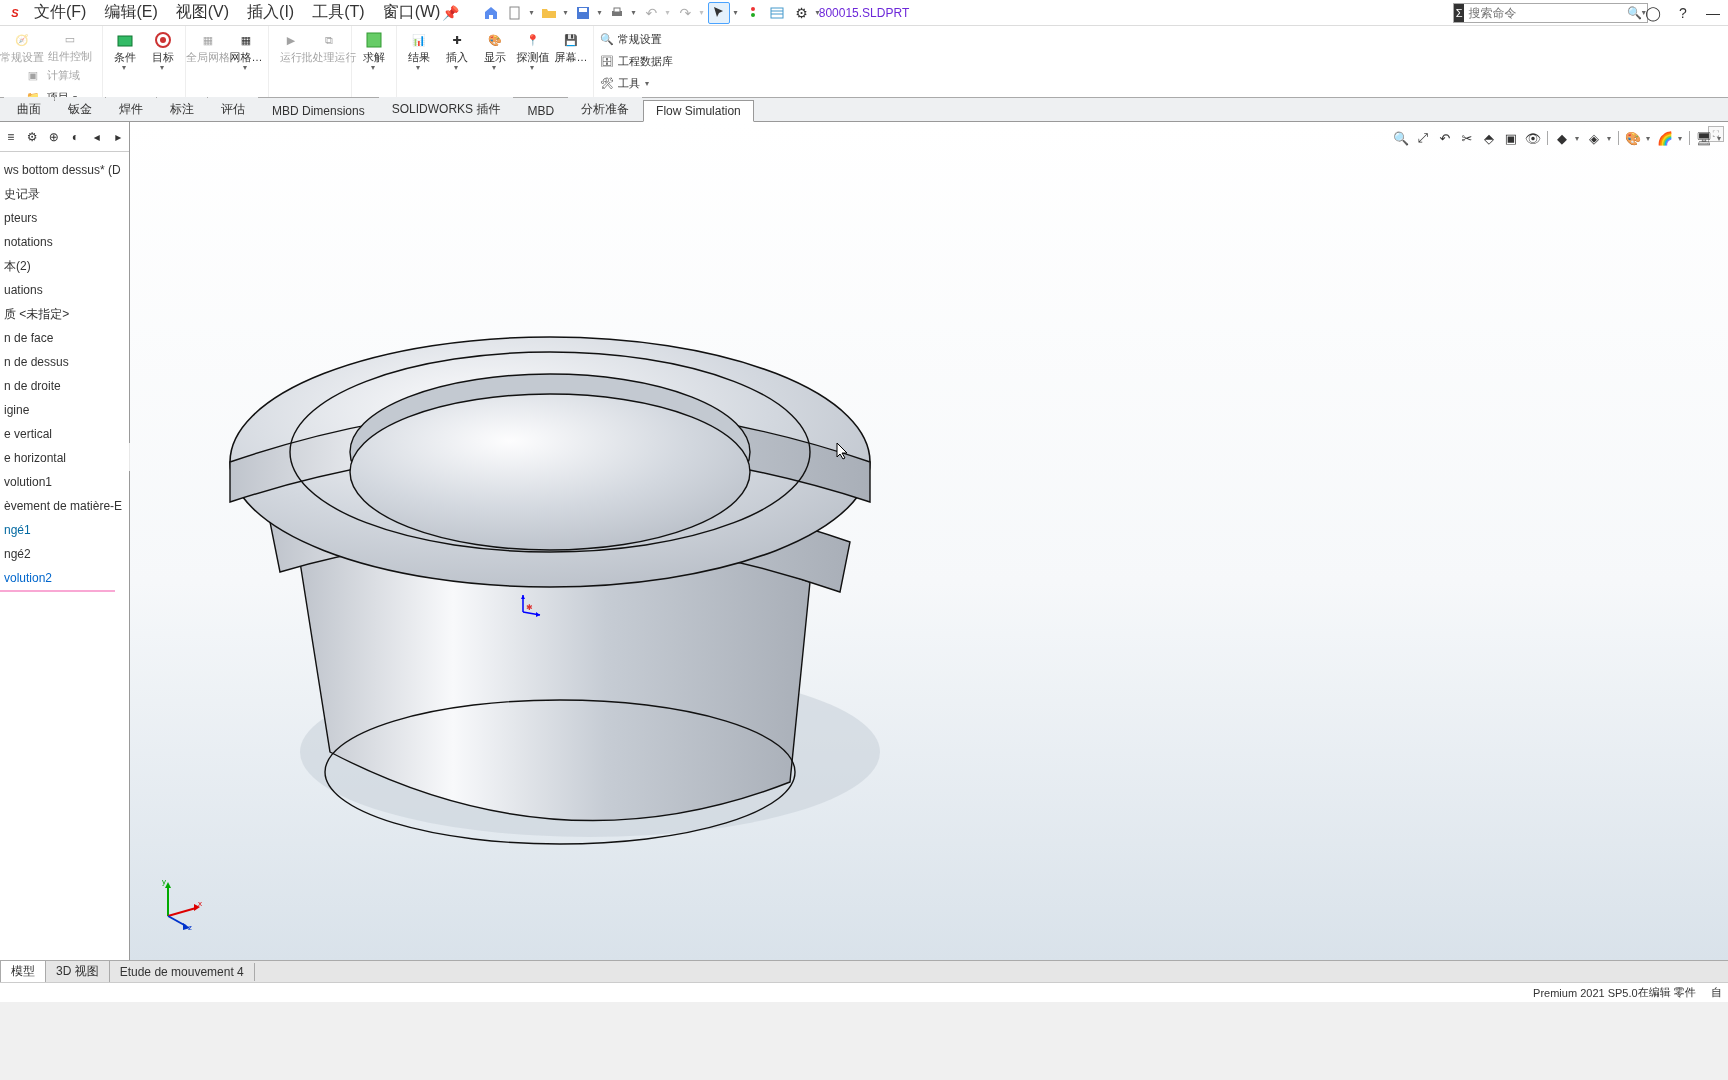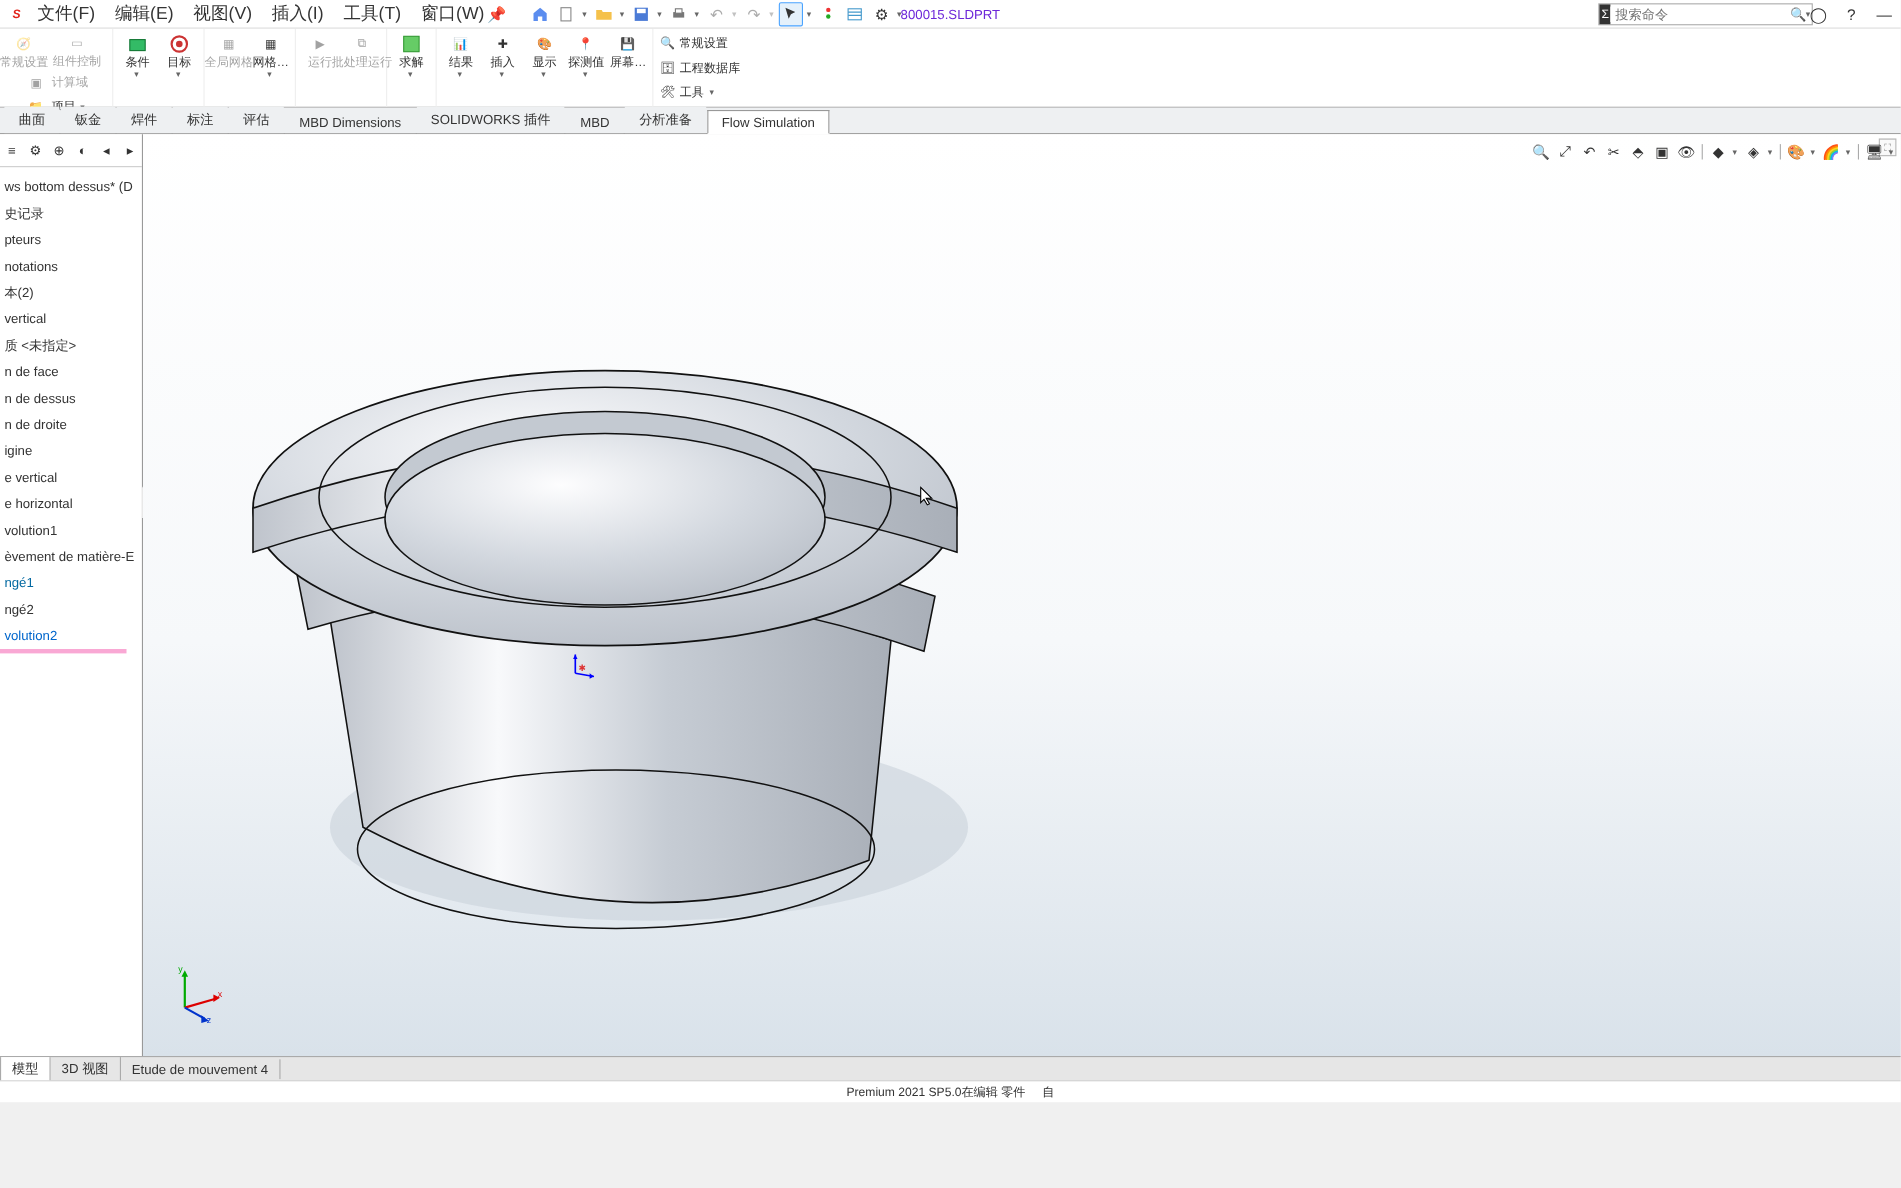--- a/index.html
+++ b/index.html
@@ -31,34 +31,34 @@
 .tab{padding:3px 12px;font-size:12px;border:1px solid transparent;border-bottom:none;cursor:pointer;background:#eef0f2;margin-right:1px}
 .tab.active{background:#fff;border-color:#999;border-bottom:1px solid #fff;position:relative;top:1px}
 .body{display:flex;height:838px}
 .sidebar{width:130px;background:#fff;border-right:1px solid #999;display:flex;flex-direction:column;position:relative}
 .side-top{height:30px;border-bottom:1px solid #ccc;display:flex;align-items:center;gap:4px;padding:0 2px}
 .side-top .sico{width:22px;height:22px;display:flex;align-items:center;justify-content:center;cursor:pointer}
 .tree{flex:1;overflow:hidden;padding-top:6px}
 .tree-item{padding:2px 4px;font-size:12px;line-height:20px;white-space:nowrap;cursor:pointer}
 .tree-item.sel{color:#0066cc}
 .tree-item.gray{color:#0369a1}
-.tree-item.last{border-bottom:4px solid #f9a8d4;width:115px}
+.tree-item.last{border-bottom:2px solid #f9a8d4;width:115px}
 .side-tab{position:absolute;right:-10px;top:320px;width:10px;height:30px;background:#e8e8e8;border:1px solid #999;border-left:none;border-radius:0 3px 3px 0;display:flex;align-items:center;justify-content:center;font-size:9px;color:#555;cursor:pointer}
 .viewport{flex:1;background:linear-gradient(180deg,#ffffff 0%,#f6f8fa 55%,#d9e2ea 100%);position:relative;overflow:hidden}
 .hud{position:absolute;right:0;top:4px;display:flex;gap:2px;align-items:center;background:rgba(255,255,255,.4);padding:2px 4px;border-radius:3px}
 .hud .hico{width:20px;height:20px;display:flex;align-items:center;justify-content:center;cursor:pointer;font-size:13px}
 .hud .sep{width:1px;height:14px;background:#aaa;margin:0 2px}
 .triad{position:absolute;left:20px;bottom:30px;width:56px;height:56px}
 .origin-marker{position:absolute;left:390px;top:470px;width:26px;height:26px}
 .cursor-img{position:absolute;left:706px;top:320px;width:14px;height:18px}
 .bottom-tabs{height:22px;background:#e6e6e6;display:flex;align-items:center;border-top:1px solid #aaa;font-size:12px}
 .btab{padding:2px 10px;border-right:1px solid #aaa;cursor:pointer}
 .btab.first{border-left:1px solid #aaa;}
 .btab.active{background:#fff}
-.status{height:20px;background:#fff;display:flex;align-items:center;justify-content:center;font-size:11px;padding:0 6px;border-top:1px solid #ccc}
+.status{height:20px;background:#fff;display:flex;align-items:center;justify-content:flex-end;font-size:11px;padding:0 6px;border-top:1px solid #ccc}
 .flag-expand{position:absolute;right:4px;top:4px;width:16px;height:16px;border:1px solid #888;background:#f5f5f5;font-size:9px;display:flex;align-items:center;justify-content:center;cursor:pointer}
 .rib-btn.wide{width:auto;padding:0 6px}
 </style>
 </head>
 <body>
 
 <div class="menubar">
   <div class="logo">S</div>
   <div class="menu-items">
     <span class="menu-item">文件(F)</span>
@@ -293,21 +293,21 @@
       <span class="sico">◐</span>
       <span class="sico">◂</span>
       <span class="sico">▸</span>
     </div>
     <div class="tree">
         <div class="tree-item">ws bottom  dessus*  (D</div>
         <div class="tree-item">史记录</div>
         <div class="tree-item">pteurs</div>
         <div class="tree-item">notations</div>
         <div class="tree-item">本(2)</div>
-        <div class="tree-item">vertical</div>
+        <div class="tree-item">uations</div>
         <div class="tree-item">质 &lt;未指定&gt;</div>
         <div class="tree-item">n de face</div>
         <div class="tree-item">n de dessus</div>
         <div class="tree-item">n de droite</div>
         <div class="tree-item">igine</div>
         <div class="tree-item">e vertical</div>
         <div class="tree-item">e horizontal</div>
         <div class="tree-item">volution1</div>
         <div class="tree-item">èvement de matière-E</div>
         <div class="tree-item gray">ngé1</div>

